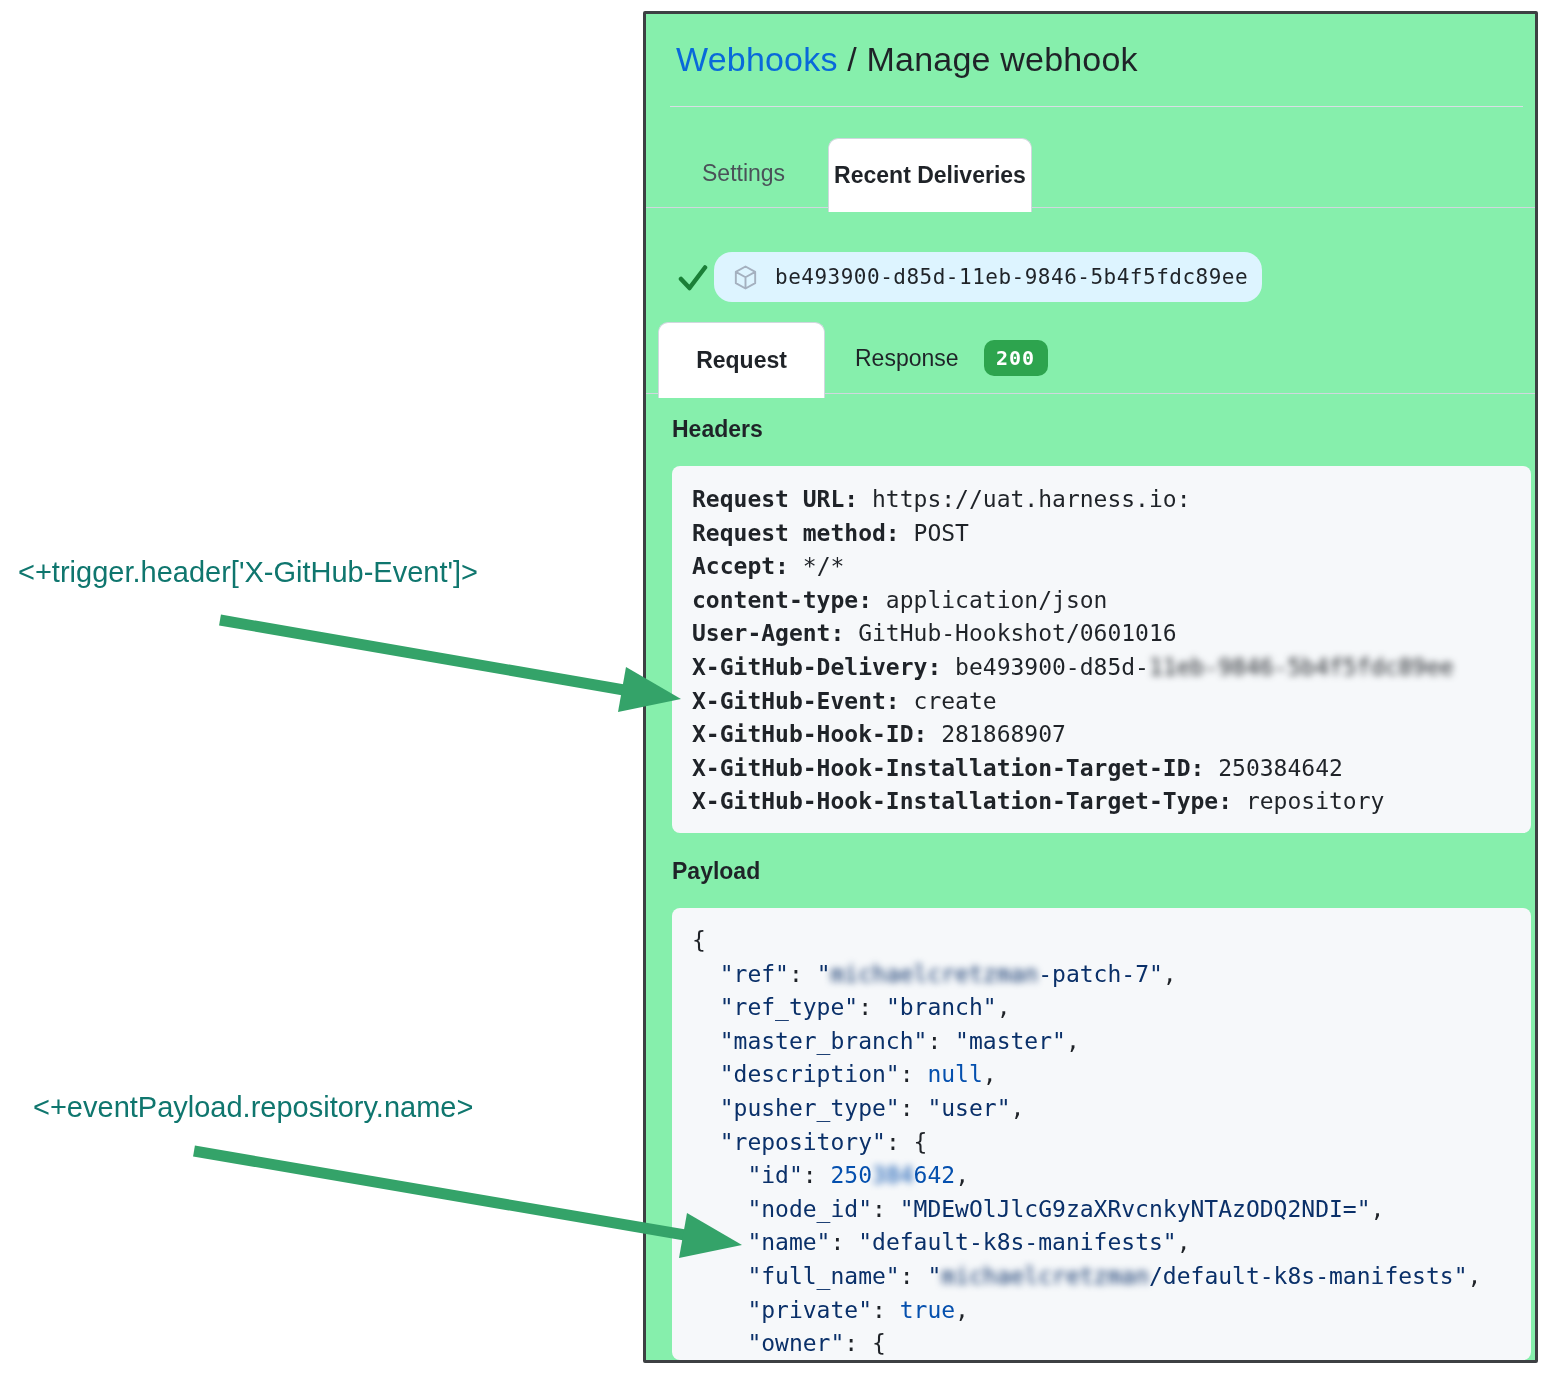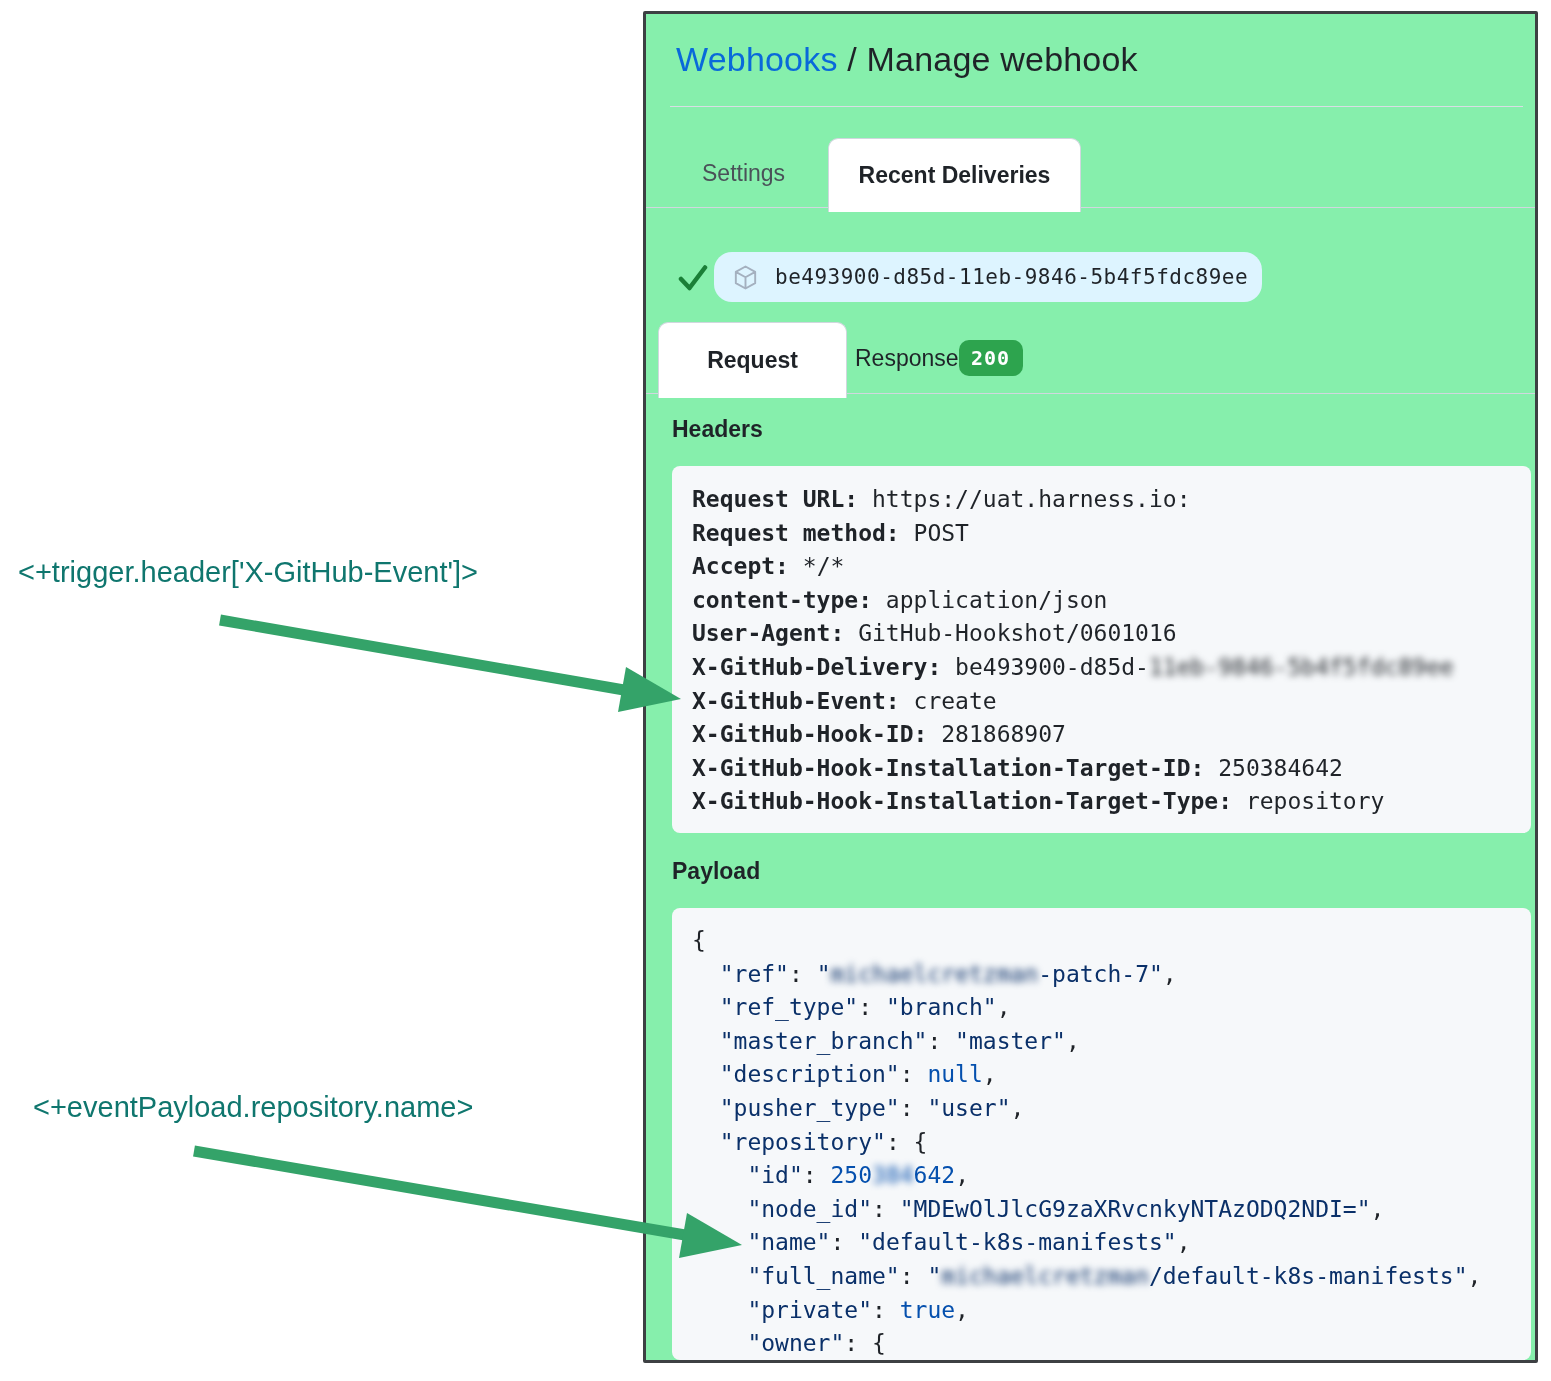--- a/index.html
+++ b/index.html
@@ -28,24 +28,24 @@
   .hr{position:absolute;left:24px;right:12px;top:92px;height:1px;background:#d8dee4;}
 
   .tabnav{position:absolute;left:0;right:0;border-bottom:1px solid var(--border-gray);}
   .tabnav1{top:124px;height:70px;padding-left:43px;}
   .tabnav2{top:308px;height:72px;}
   .tab-plain{position:absolute;left:56px;top:0;height:70px;display:flex;align-items:center;
     font-size:23px;color:#4a5158;cursor:pointer;}
   .tab-active{position:absolute;top:0;background:#fff;border:1px solid var(--border-gray);
     border-bottom:none;border-radius:10px 10px 0 0;display:flex;align-items:center;
     justify-content:center;font-size:23px;font-weight:600;color:var(--text-dark);cursor:pointer;z-index:2;}
-  .tab-recent{left:182px;width:253px;height:74px;}
-  .tab-request{left:12px;width:189px;height:76px;}
+  .tab-recent{left:182px;width:204px;height:74px;}
+  .tab-request{left:12px;width:167px;height:76px;}
   .tab-response{position:absolute;left:209px;top:0;height:72px;display:flex;align-items:center;
-    gap:0;font-size:23px;color:var(--text-dark);cursor:pointer;}
+    gap:25px;font-size:23px;color:var(--text-dark);cursor:pointer;}
   .badge{height:36px;min-width:64px;padding:0 10px;border-radius:10px;background:var(--badge-green);
     color:#fff;font-family:"DejaVu Sans Mono",monospace;font-size:20px;font-weight:700;
     display:flex;align-items:center;justify-content:center;letter-spacing:1px;}
 
   .delivery-row{position:absolute;left:0;top:238px;height:50px;right:0;}
   .check-icon{position:absolute;left:32px;top:12px;}
   .pill{position:absolute;left:68px;top:0;width:548px;height:50px;background:var(--pill-blue-bg);
     border-radius:18px;display:flex;align-items:center;padding-left:18px;gap:16px;cursor:pointer;}
   .pill-text{font-family:"DejaVu Sans Mono",monospace;font-size:21px;color:var(--text-dark);
     letter-spacing:.5px;}

